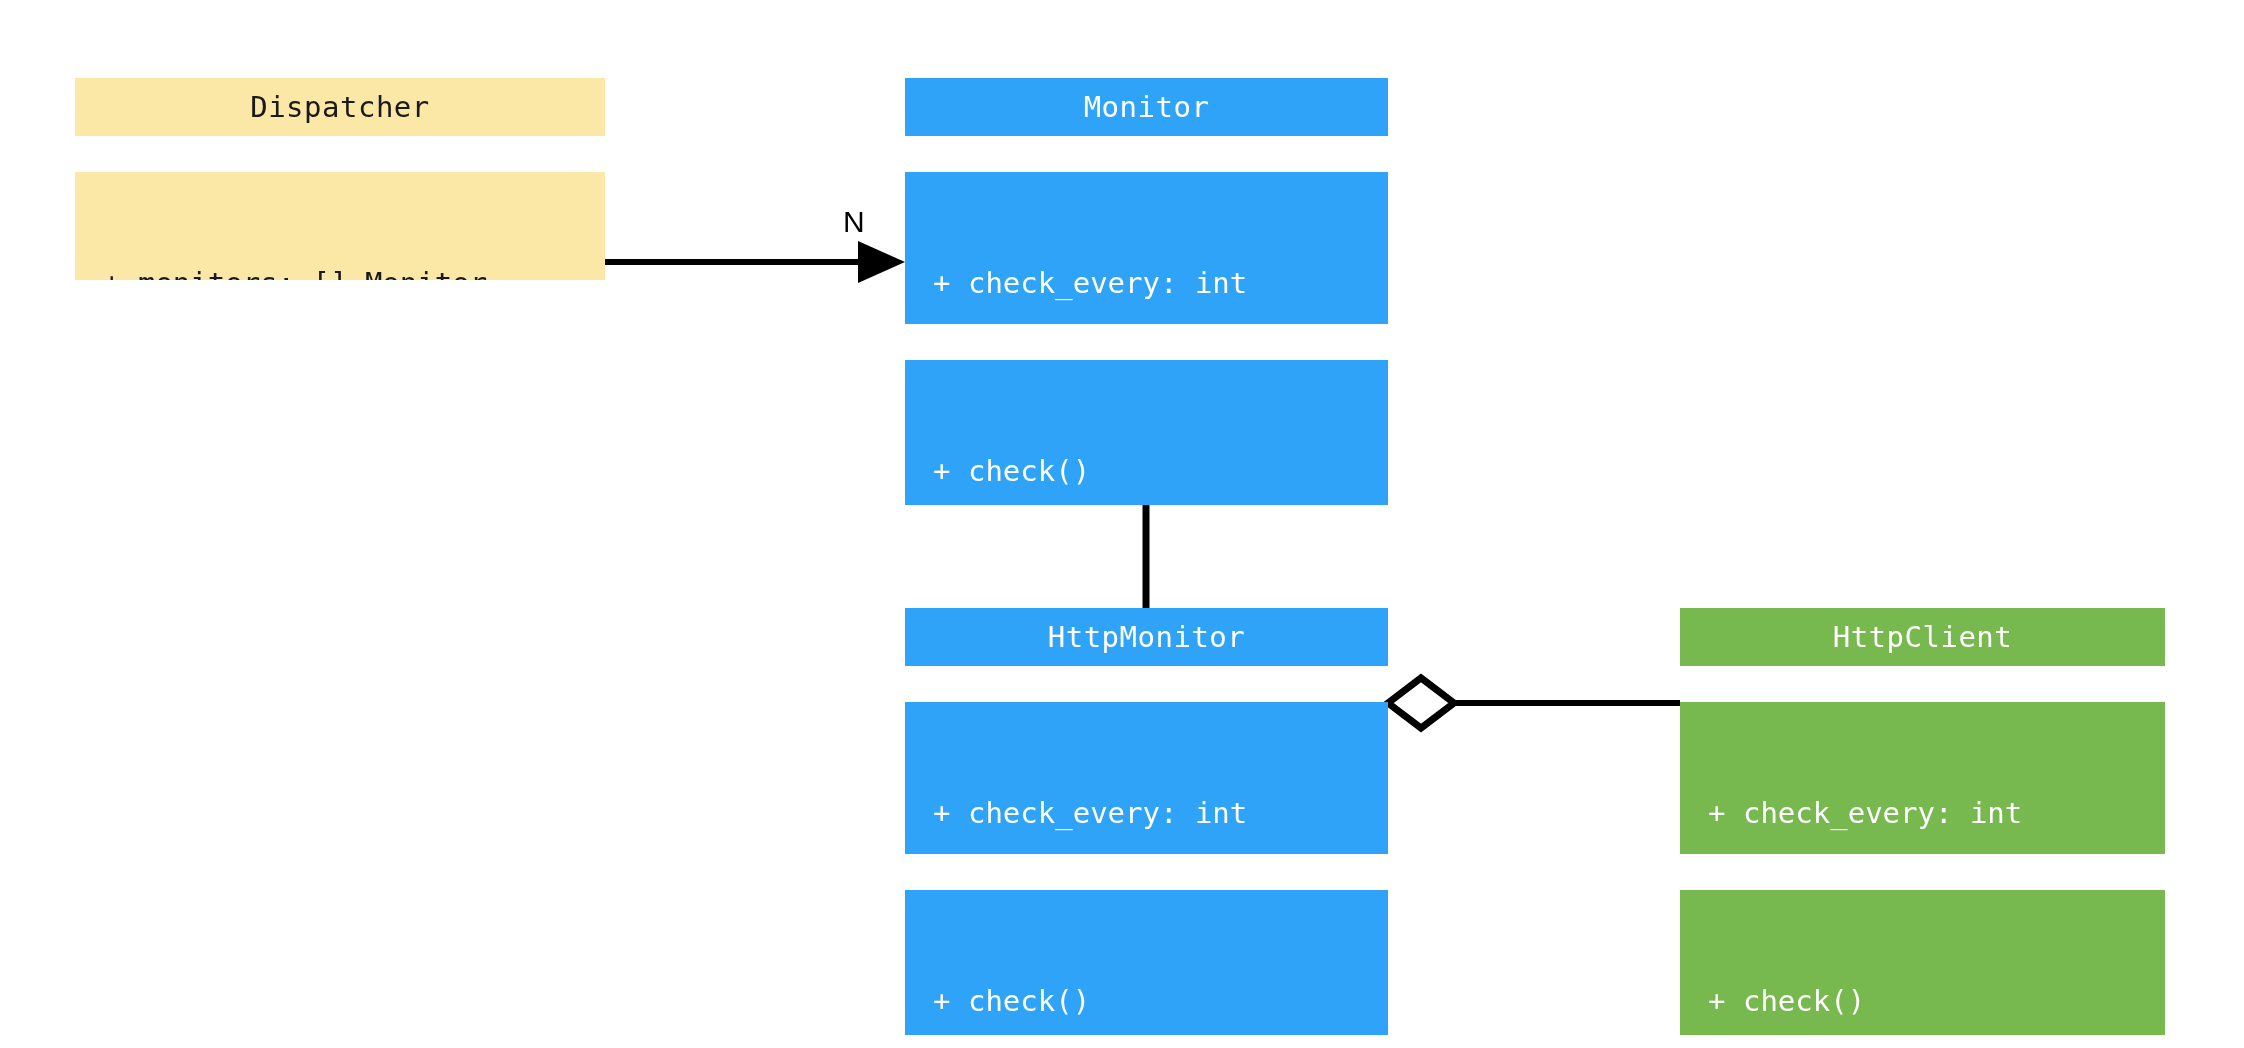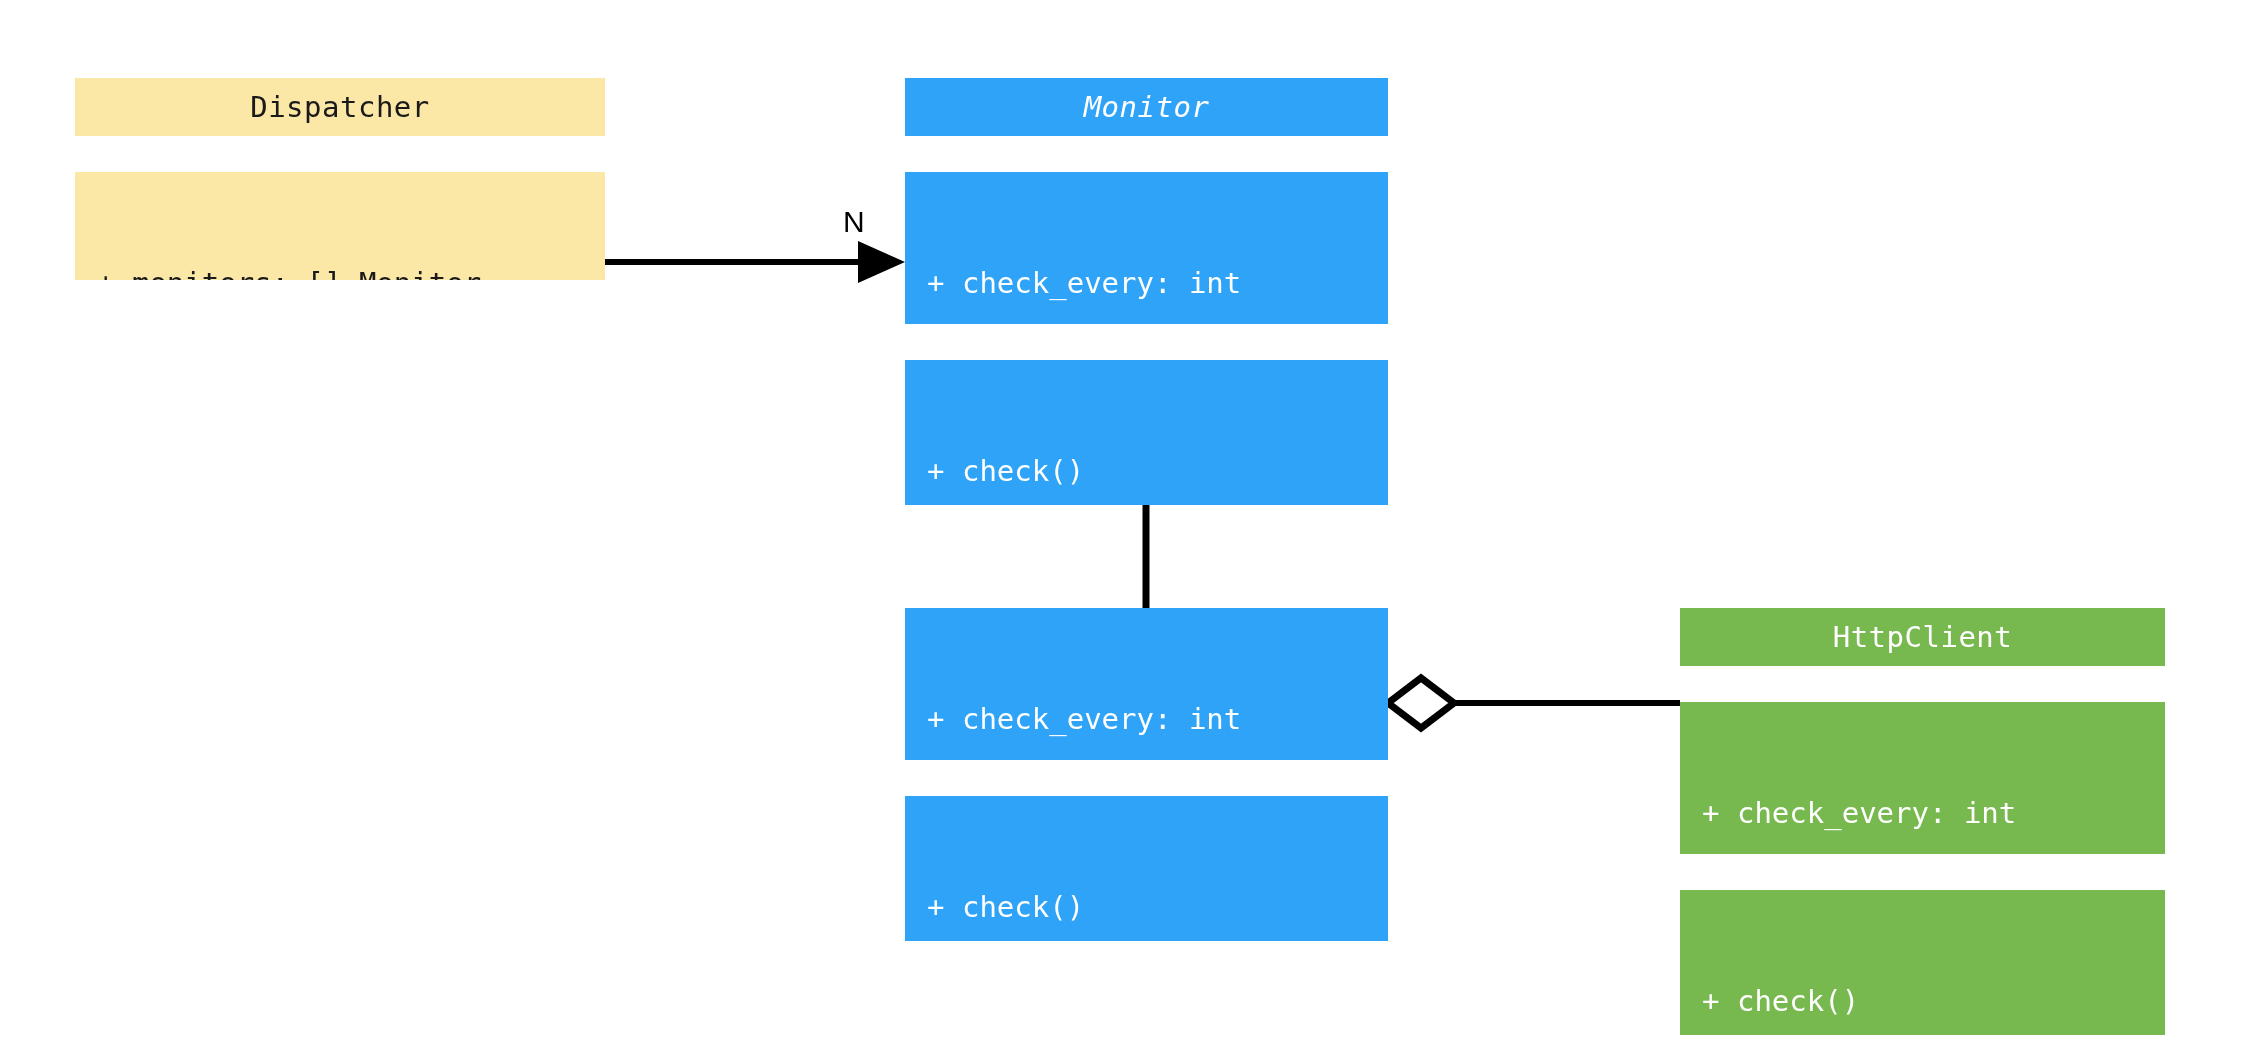--- a/index.html
+++ b/index.html
@@ -39,27 +39,26 @@
 
   
   .uml-title {
     justify-content: center;
     align-items: center;
     font-size: 29px;
     letter-spacing: 0.5px;
     white-space: nowrap;
   }
   .uml-title.abstract {
-    font-style: italic;
     text-align: center;
   }
 
   
   .uml-members {
-    padding: 26px 0 0 22px;
+    padding: 26px 0 0 28px;
     font-size: 29px;
     line-height: 1.18;
     white-space: pre;
   }
   .uml-members .member-line {
     display: block;
     white-space: pre;
   }
 
   
@@ -132,20 +131,21 @@
       </div>
     </div>
     <div class="uml-row uml-members" style="height:145px;">
       <div>
         <span class="member-line">+ check()</span>
       </div>
     </div>
   </div>
 
   <div class="uml-class theme-blue" style="left:905px; top:608px; width:483px;">
+    <div class="uml-row uml-title" style="height:58px;">HttpMonitor</div>
     <div class="uml-row uml-members" style="height:152px;">
       <div>
         <span class="member-line">+ check_every: int</span>
       </div>
     </div>
     <div class="uml-row uml-members" style="height:145px;">
       <div>
         <span class="member-line">+ check()</span>
       </div>
     </div>

